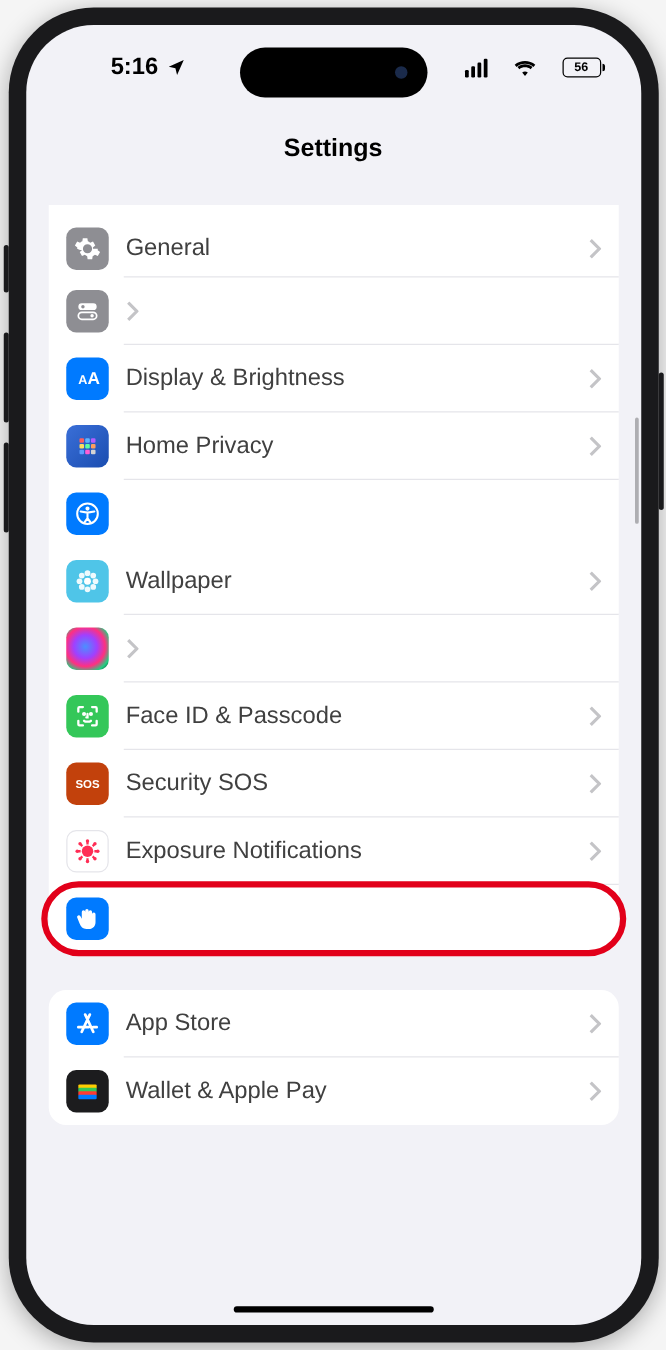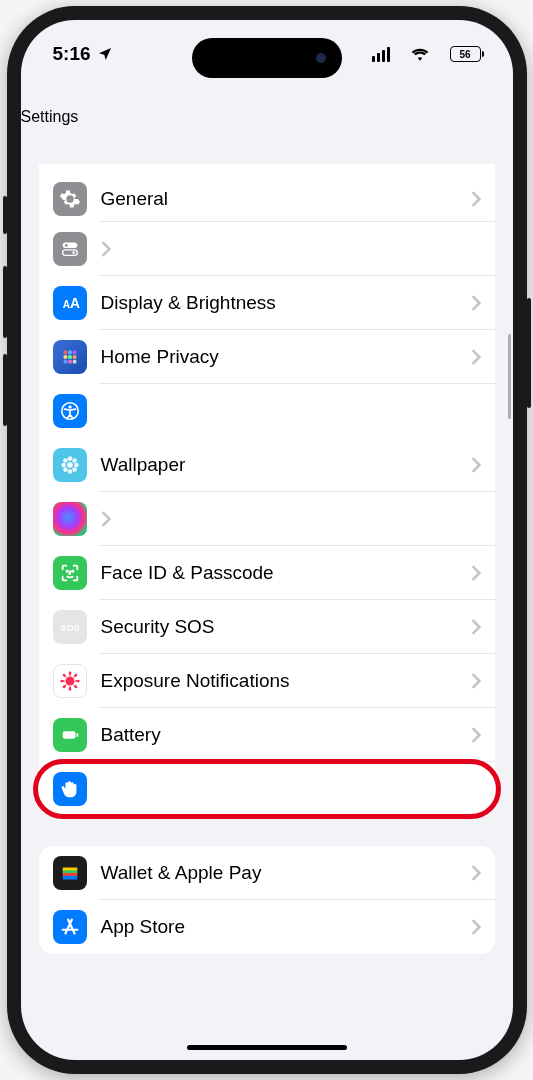--- a/index.html
+++ b/index.html
@@ -66,20 +66,21 @@
       align-items: center;
       padding: 0 32px;
       z-index: 5;
     }
     .status-left {
       display: flex;
       align-items: center;
       gap: 6px;
       font-size: 19px;
       font-weight: 600;
+      margin-left: 36px;
     }
     .status-right {
       display: flex;
       align-items: center;
       gap: 21px;
     }
     .bars {
       display: flex;
       gap: 2px;
       align-items: flex-end;
@@ -110,23 +111,23 @@
       right:-4px;
       top:4px;
       width:2px;height:6px;
       background:#000;
       border-radius:0 2px 2px 0;
     }
     .nav-title {
       position: absolute;
       top: 88px;
       width: 100%;
-      text-align: left;
-      font-size: 16px;
-      font-weight: 400;
+      text-align: center;
+      font-size: 20px;
+      font-weight: 700;
     }
     .content {
       position: absolute;
       top: 144px;
       bottom: 20px;
       left: 0; right: 0;
       overflow-y: hidden;
       padding: 0 18px;
     }
     .group {
@@ -161,21 +162,21 @@
     .row-icon svg { width: 22px; height: 22px; }
     .cell-right {
       flex: 1;
       display: flex;
       align-items: center;
       justify-content: space-between;
       height: 100%;
     }
     .row-label {
       font-size: 19px;
-      color: #000000;
+      color: #404040;
     }
     .chevron {
       color: #c4c4c7;
     }
     .highlight {
       position: absolute;
       border: 5px solid #e2001a;
       border-radius: 30px;
       pointer-events: none;
       left: -6px; right: -6px;
@@ -198,21 +199,21 @@
       transform: translateX(-50%);
       width: 160px;
       height: 5px;
       background: #000;
       border-radius: 3px;
     }
     
     .bg-gray{background:#8e8e93}
     .bg-blue{background:#007aff}
     .bg-green{background:#34c759}
-    .bg-red{background:#e5e5e5}
+    .bg-red{background:#c2410c}
     .bg-white{background:#fff; border:1px solid #e5e5ea}
     .row-highlighted { position: relative; }
   </style>
 </head>
 <body>
 
 <div class="phone">
   <div class="side-btn btn-silence"></div>
   <div class="side-btn btn-vol-up"></div>
   <div class="side-btn btn-vol-dn"></div>
@@ -403,72 +404,58 @@
                 <circle cx="18.5" cy="5.5" r="1.5"></circle>
               </svg>
           </div>
           <div class="cell-right">
               <span class="row-label">Exposure Notifications</span>
             <svg class="chevron" width="10" height="16" viewBox="0 0 8 14" fill="none" stroke="currentColor" stroke-width="2.2">
                 <path d="M1 1l6 6-6 6"></path>
               </svg>
           </div>
         </div>
-        <div class="row">
-          <div class="row-icon bg-green">
-            <svg viewBox="0 0 24 24" fill="#fff">
-                <rect x="4" y="8" width="14" height="8" rx="2"></rect>
-                <rect x="19" y="10" width="2" height="4" rx="1"></rect>
-              </svg>
-          </div>
-          <div class="cell-right">
-              <span class="row-label">Battery</span>
-            <svg class="chevron" width="10" height="16" viewBox="0 0 8 14" fill="none" stroke="currentColor" stroke-width="2.2">
-                <path d="M1 1l6 6-6 6"></path>
-              </svg>
-          </div>
-        </div>
         <div class="row row-highlighted">
           <div class="highlight"></div>
           <div class="row-icon bg-blue">
             <svg viewBox="0 0 24 24" fill="#fff">
                 <path d="M7 12V6a1.5 1.5 0 013 0v5V5a1.5 1.5 0 013 0v6V6a1.5 1.5 0 013 0v6V8a1.5 1.5 0 013 0v7c0 3-2 6-6 6h-2c-3 0-5-2-6-5l-2-5a1.5 1.5 0 012.7-1.3L7 12z"></path>
               </svg>
           </div>
         </div>
       </div>
 
       <div class="group">
+        <div class="row">
+          <div class="row-icon bg-blue">
+            <svg viewBox="0 0 24 24" fill="none" stroke="#fff" stroke-width="2.4" stroke-linecap="round">
+                <path d="M10 4l7 15M14 4L7 19M4 15h9m4 0h3"></path>
+              </svg>
+          </div>
+          <div class="cell-right">
+              <span class="row-label">App Store</span>
+            <svg class="chevron" width="10" height="16" viewBox="0 0 8 14" fill="none" stroke="currentColor" stroke-width="2.2">
+                <path d="M1 1l6 6-6 6"></path>
+              </svg>
+          </div>
+        </div>
         <div class="row">
           <div class="row-icon" style="background:#1c1c1e">
             <svg viewBox="0 0 24 24">
                 <rect x="4" y="6" width="16" height="4" rx="1" fill="#ffcc00"></rect>
                 <rect x="4" y="9" width="16" height="4" rx="1" fill="#34c759"></rect>
                 <rect x="4" y="12" width="16" height="4" rx="1" fill="#ff3b30"></rect>
                 <rect x="4" y="15" width="16" height="4" rx="1" fill="#007aff"></rect>
               </svg>
           </div>
           <div class="cell-right">
               <span class="row-label">Wallet &amp; Apple Pay</span>
             <svg class="chevron" width="10" height="16" viewBox="0 0 8 14" fill="none" stroke="currentColor" stroke-width="2.2">
                 <path d="M1 1l6 6-6 6"></path>
               </svg>
           </div>
         </div>
-        <div class="row">
-          <div class="row-icon bg-blue">
-            <svg viewBox="0 0 24 24" fill="none" stroke="#fff" stroke-width="2.4" stroke-linecap="round">
-                <path d="M10 4l7 15M14 4L7 19M4 15h9m4 0h3"></path>
-              </svg>
-          </div>
-          <div class="cell-right">
-              <span class="row-label">App Store</span>
-            <svg class="chevron" width="10" height="16" viewBox="0 0 8 14" fill="none" stroke="currentColor" stroke-width="2.2">
-                <path d="M1 1l6 6-6 6"></path>
-              </svg>
-          </div>
-        </div>
       </div>
     </div>
 
     <div class="home-bar"></div>
   </div>
 </div>
 
 </body></html>

